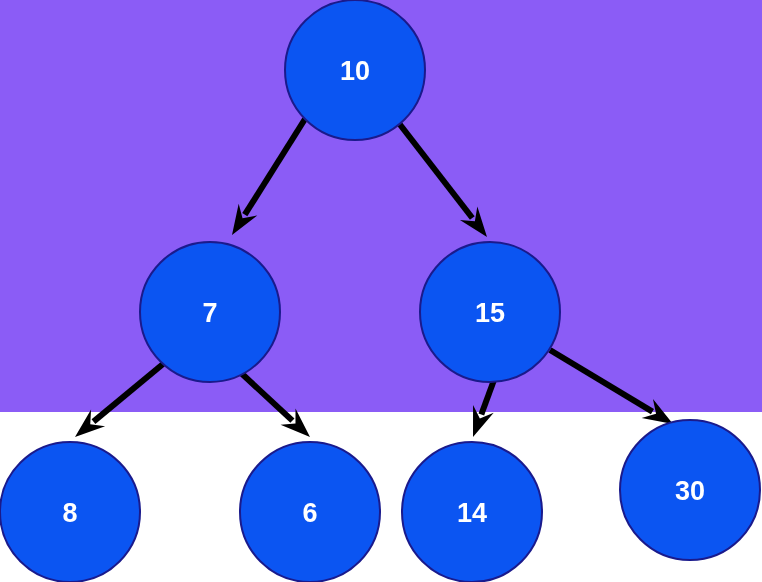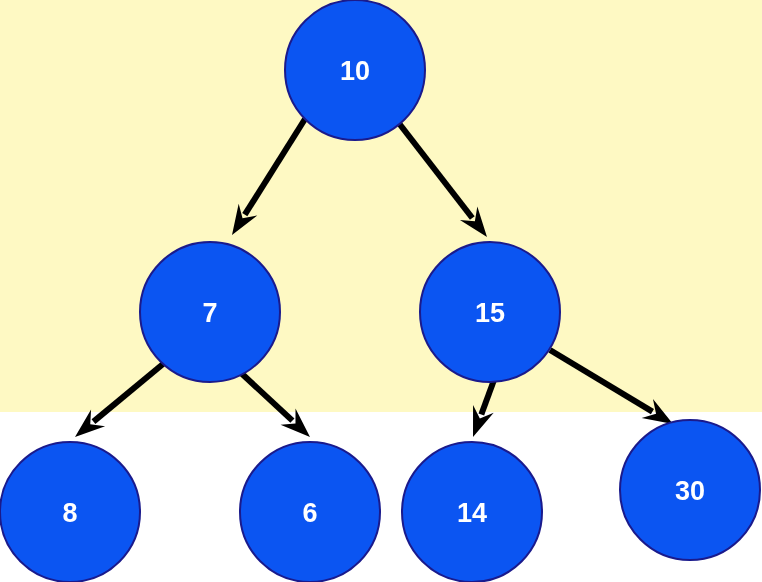--- a/index.html
+++ b/index.html
@@ -10,21 +10,21 @@
   body {
     width: 762px;
     height: 582px;
     overflow: hidden;
     font-family: "Liberation Sans", sans-serif;
   }
   #tree-canvas {
     position: relative;
     width: 762px;
     height: 412px;
-    background: #fef9c3;
+    background: #8b5cf6;
     text-decoration: underline;
   }
   #tree-svg {
     position: absolute;
     top: 0;
     left: 0;
     width: 762px;
     height: 582px;
     display: block;
   }

